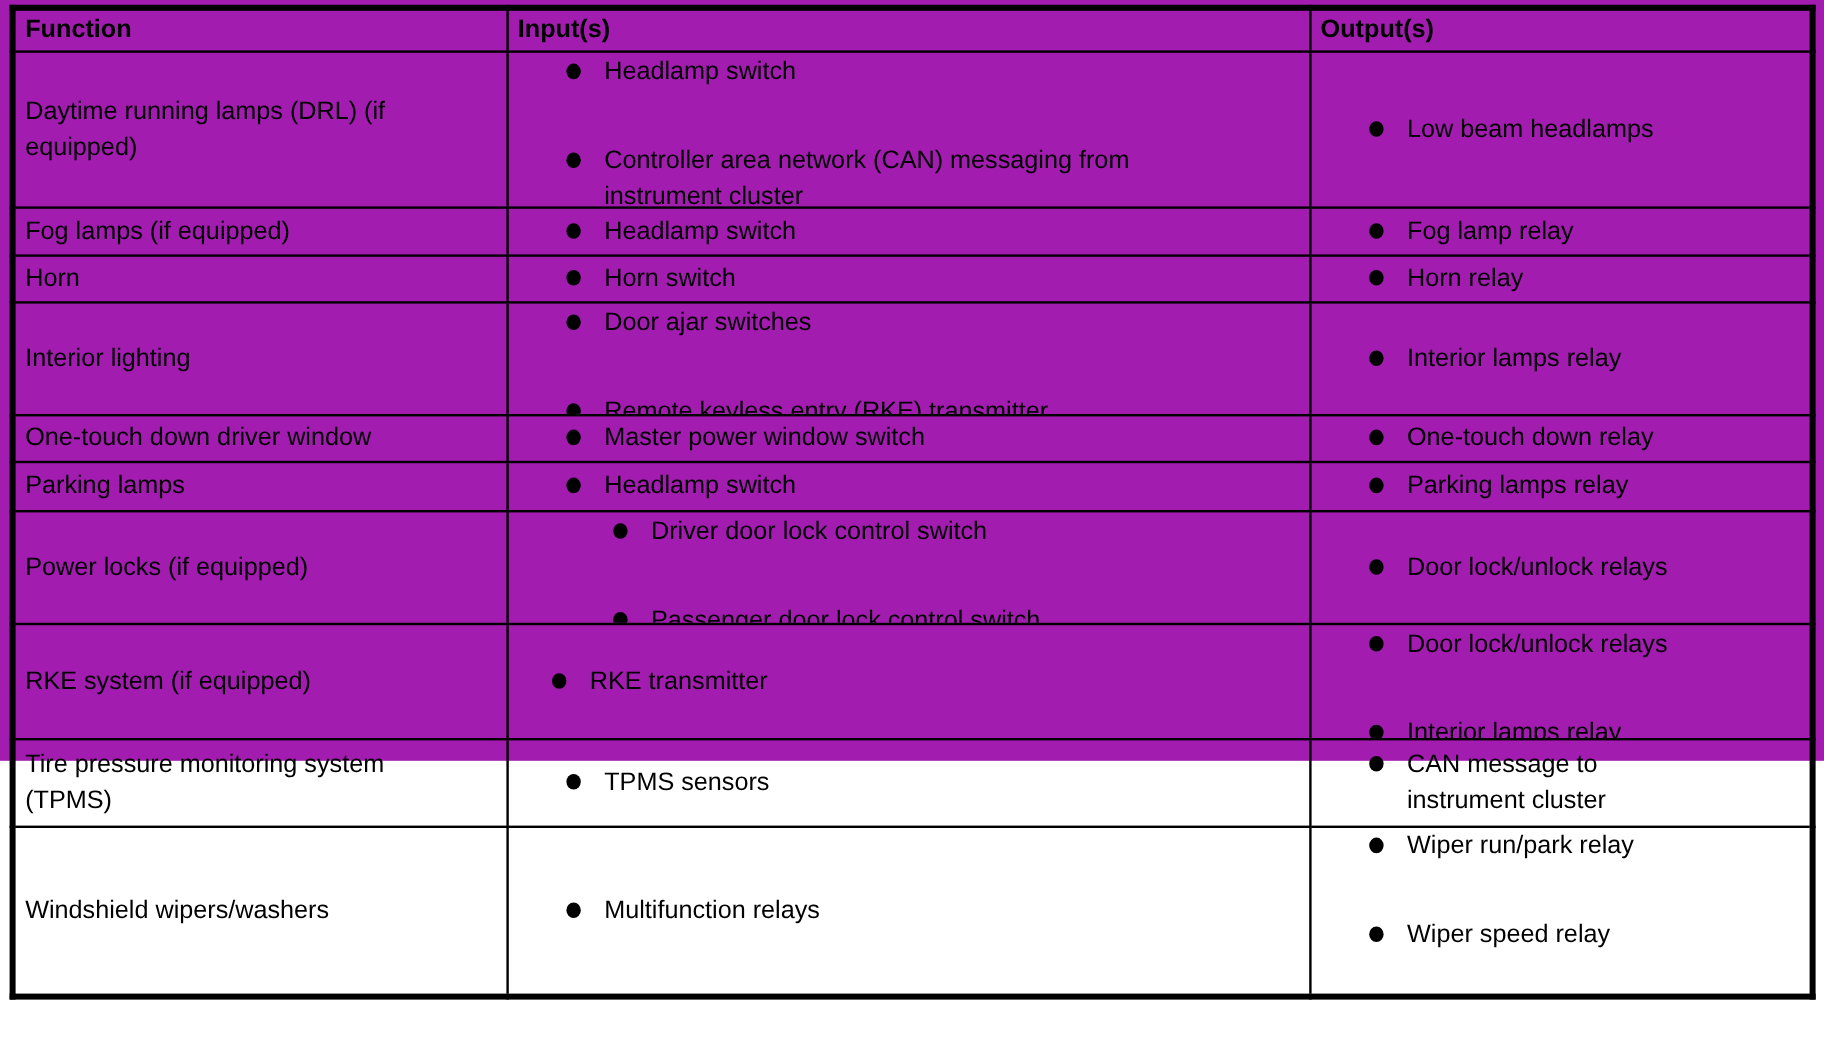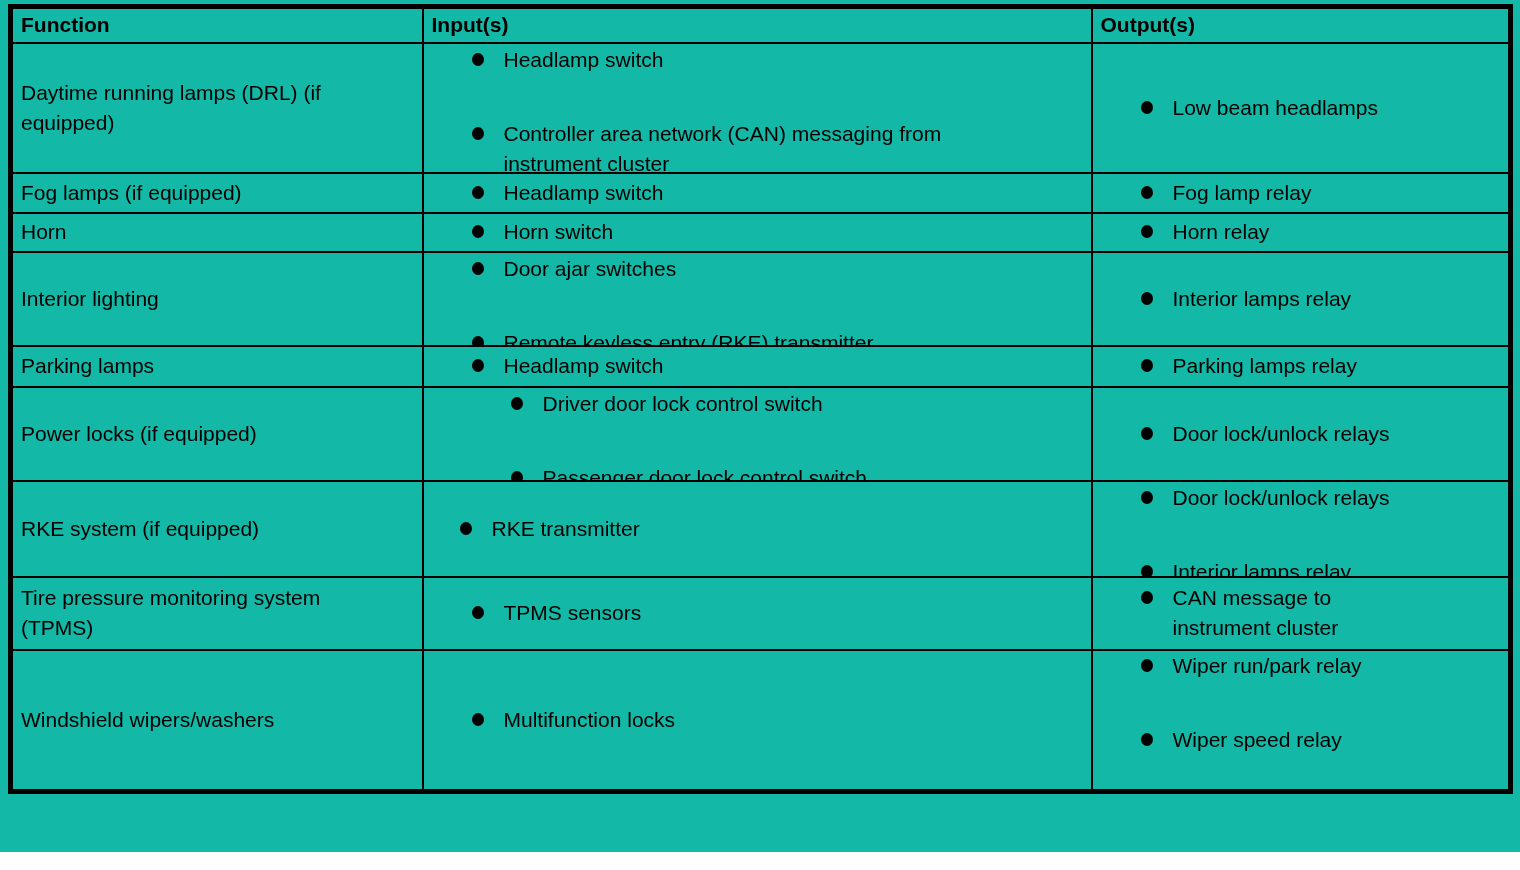--- a/index.html
+++ b/index.html
@@ -6,22 +6,22 @@
     margin: 0;
     padding: 0;
     background: #ffffff;
     width: 1520px;
     height: 870px;
     overflow: hidden;
   }
   .page {
     position: relative;
     width: 1520px;
-    height: 852px;
-    background: #14b8a6;
+    height: 634px;
+    background: #a21caf;
     font-family: "Liberation Sans", sans-serif;
     color: #000000;
   }
   table.io-table {
     position: absolute;
     left: 8px;
     top: 4px;
     width: 1500px;
     border-collapse: collapse;
     table-layout: fixed;
@@ -174,20 +174,39 @@
           </td>
           <td>
             <div class="cell-list" style="height: 90px;">
               <div class="bullet-item">
                 <span class="bullet"></span>
                 <span class="item-text">Interior lamps relay</span>
               </div>
             </div>
           </td>
         </tr>
+        <tr style="height: 39px;">
+          <td class="function-cell"><span class="fn-text">One-touch down driver window</span></td>
+          <td>
+            <div class="cell-list" style="height: 35px;">
+              <div class="bullet-item">
+                <span class="bullet"></span>
+                <span class="item-text">Master power window switch</span>
+              </div>
+            </div>
+          </td>
+          <td>
+            <div class="cell-list" style="height: 35px;">
+              <div class="bullet-item">
+                <span class="bullet"></span>
+                <span class="item-text">One-touch down relay</span>
+              </div>
+            </div>
+          </td>
+        </tr>
         <tr style="height: 41px;">
           <td class="function-cell"><span class="fn-text">Parking lamps</span></td>
           <td>
             <div class="cell-list" style="height: 37px;">
               <div class="bullet-item">
                 <span class="bullet"></span>
                 <span class="item-text">Headlamp switch</span>
               </div>
             </div>
           </td>
@@ -266,21 +285,21 @@
               </div>
             </div>
           </td>
         </tr>
         <tr style="height: 142px;">
           <td class="function-cell"><span class="fn-text">Windshield wipers/washers</span></td>
           <td>
             <div class="cell-list" style="height: 138px;">
               <div class="bullet-item">
                 <span class="bullet"></span>
-                <span class="item-text">Multifunction locks</span>
+                <span class="item-text">Multifunction relays</span>
               </div>
             </div>
           </td>
           <td>
             <div class="cell-list" style="height: 138px;">
               <div class="bullet-item">
                 <span class="bullet"></span>
                 <span class="item-text">Wiper run/park relay</span>
               </div>
               <div class="bullet-item">

